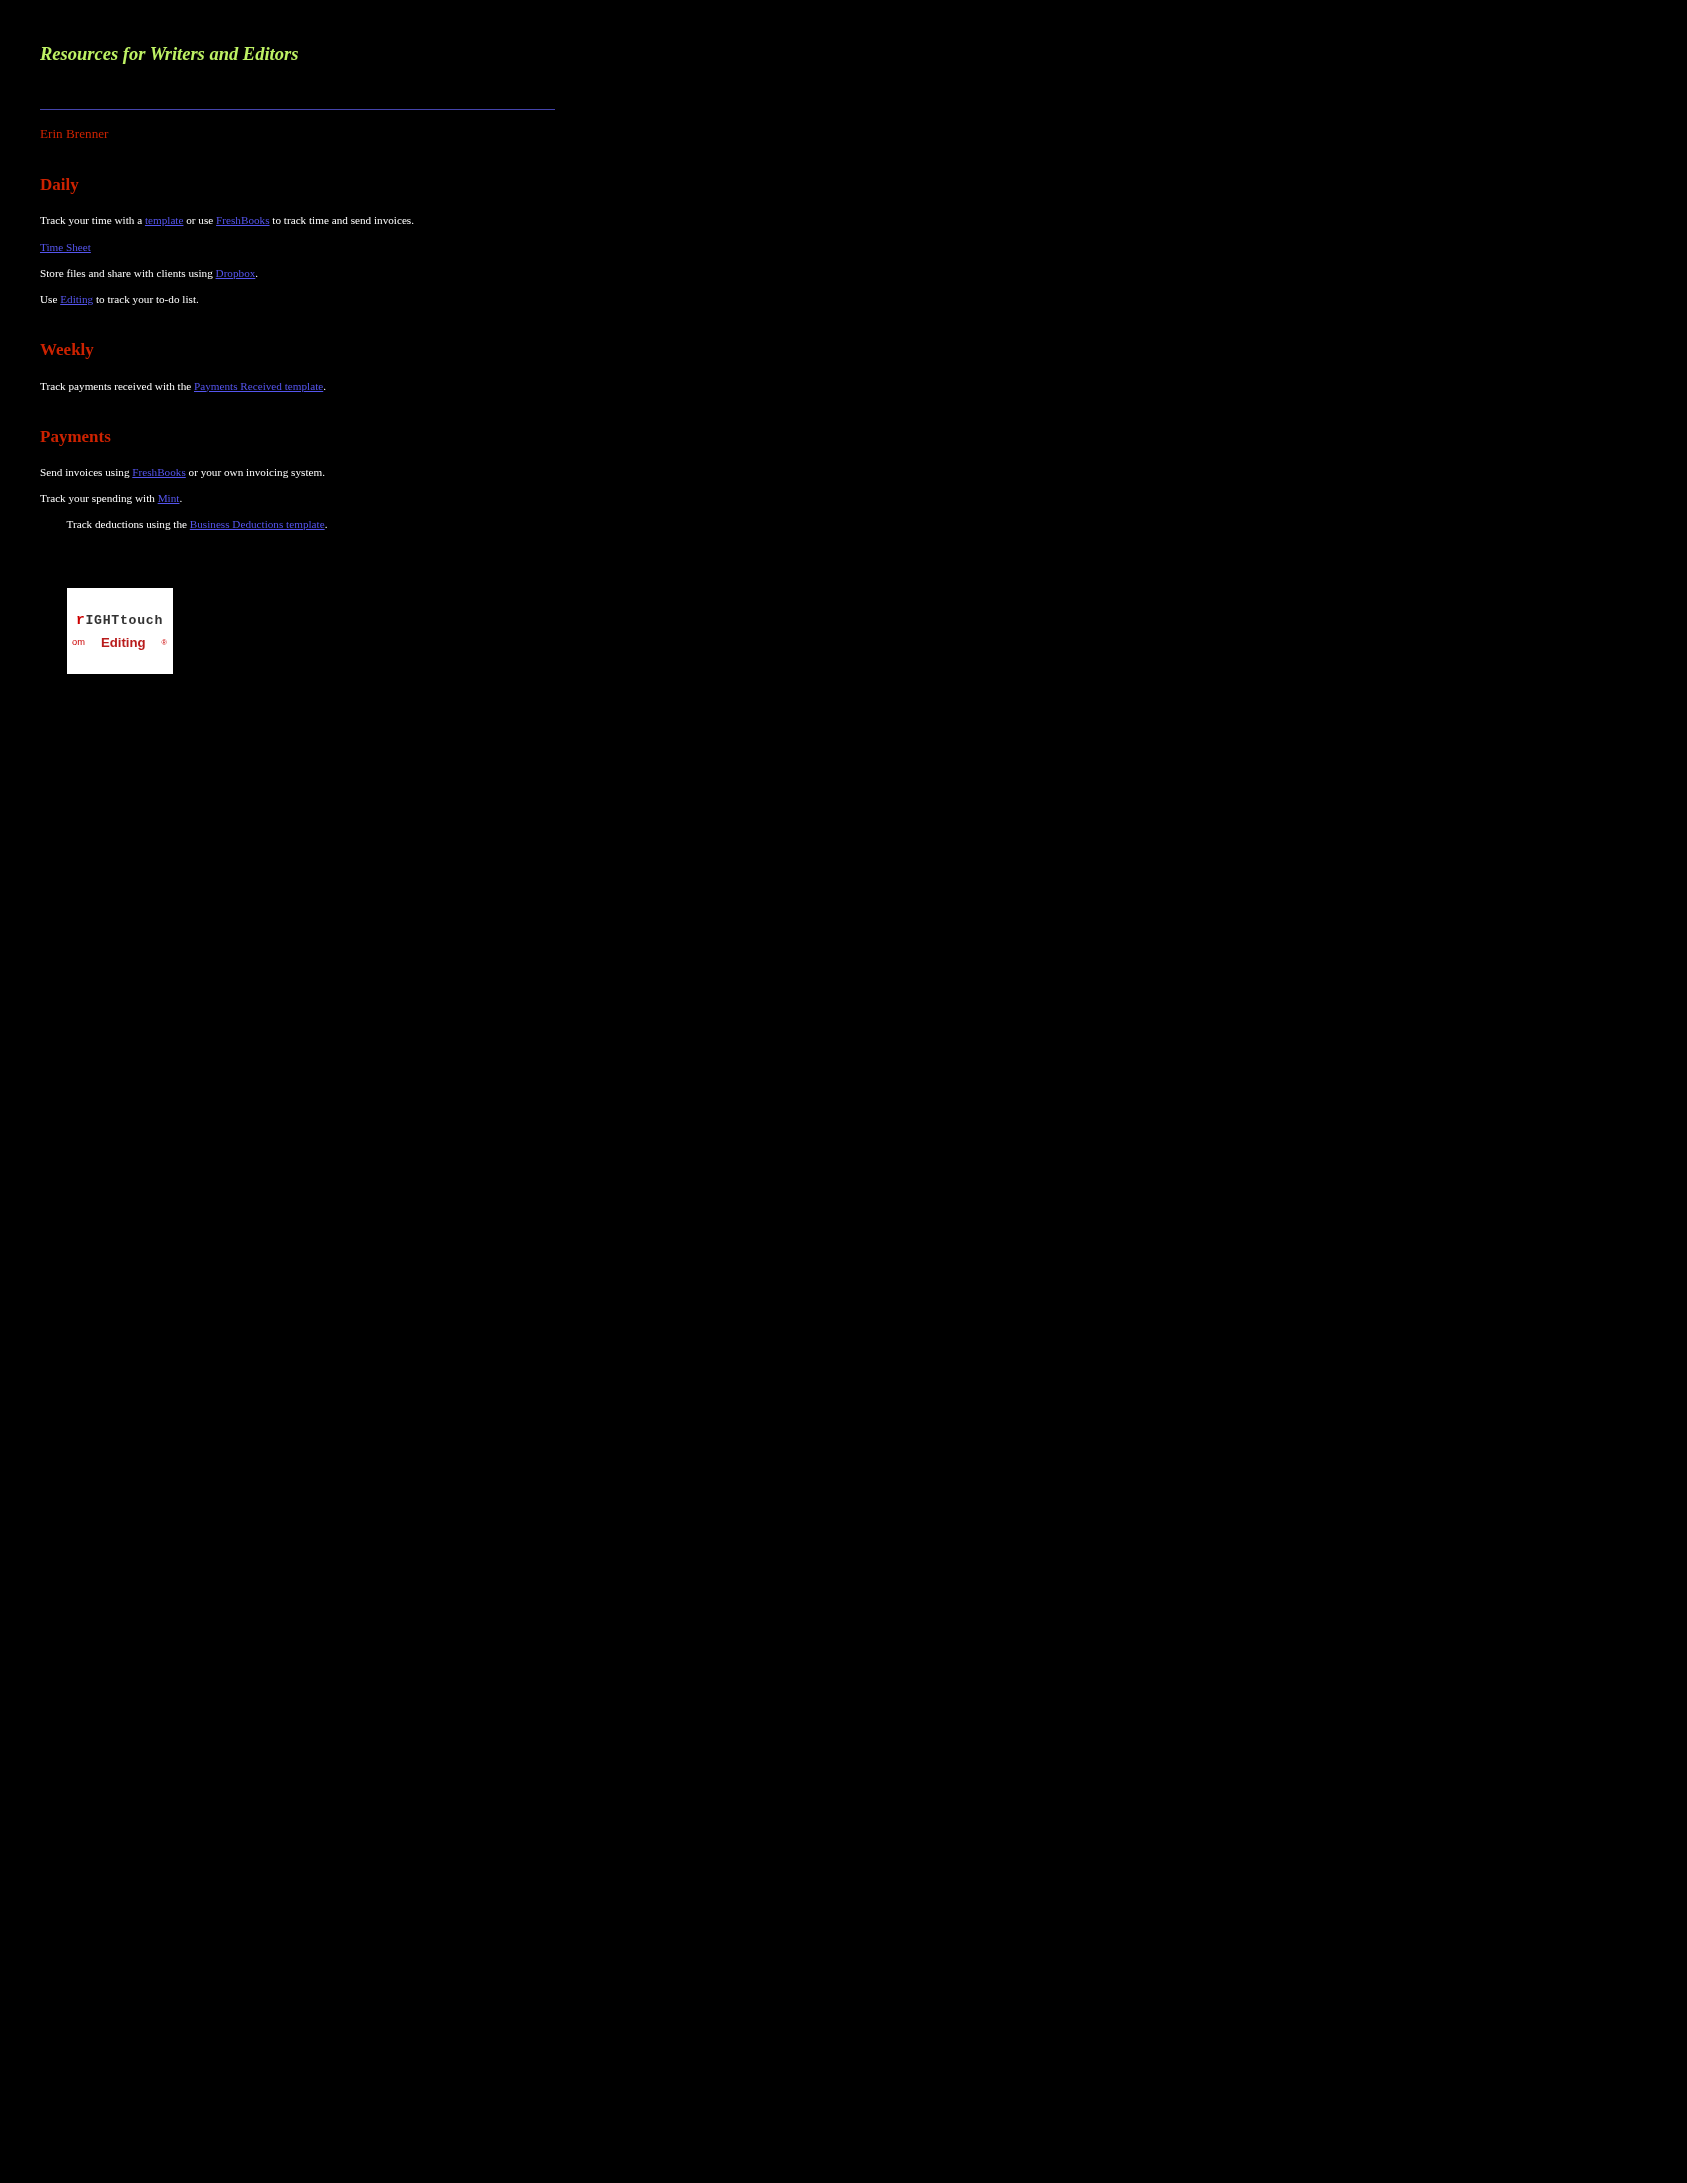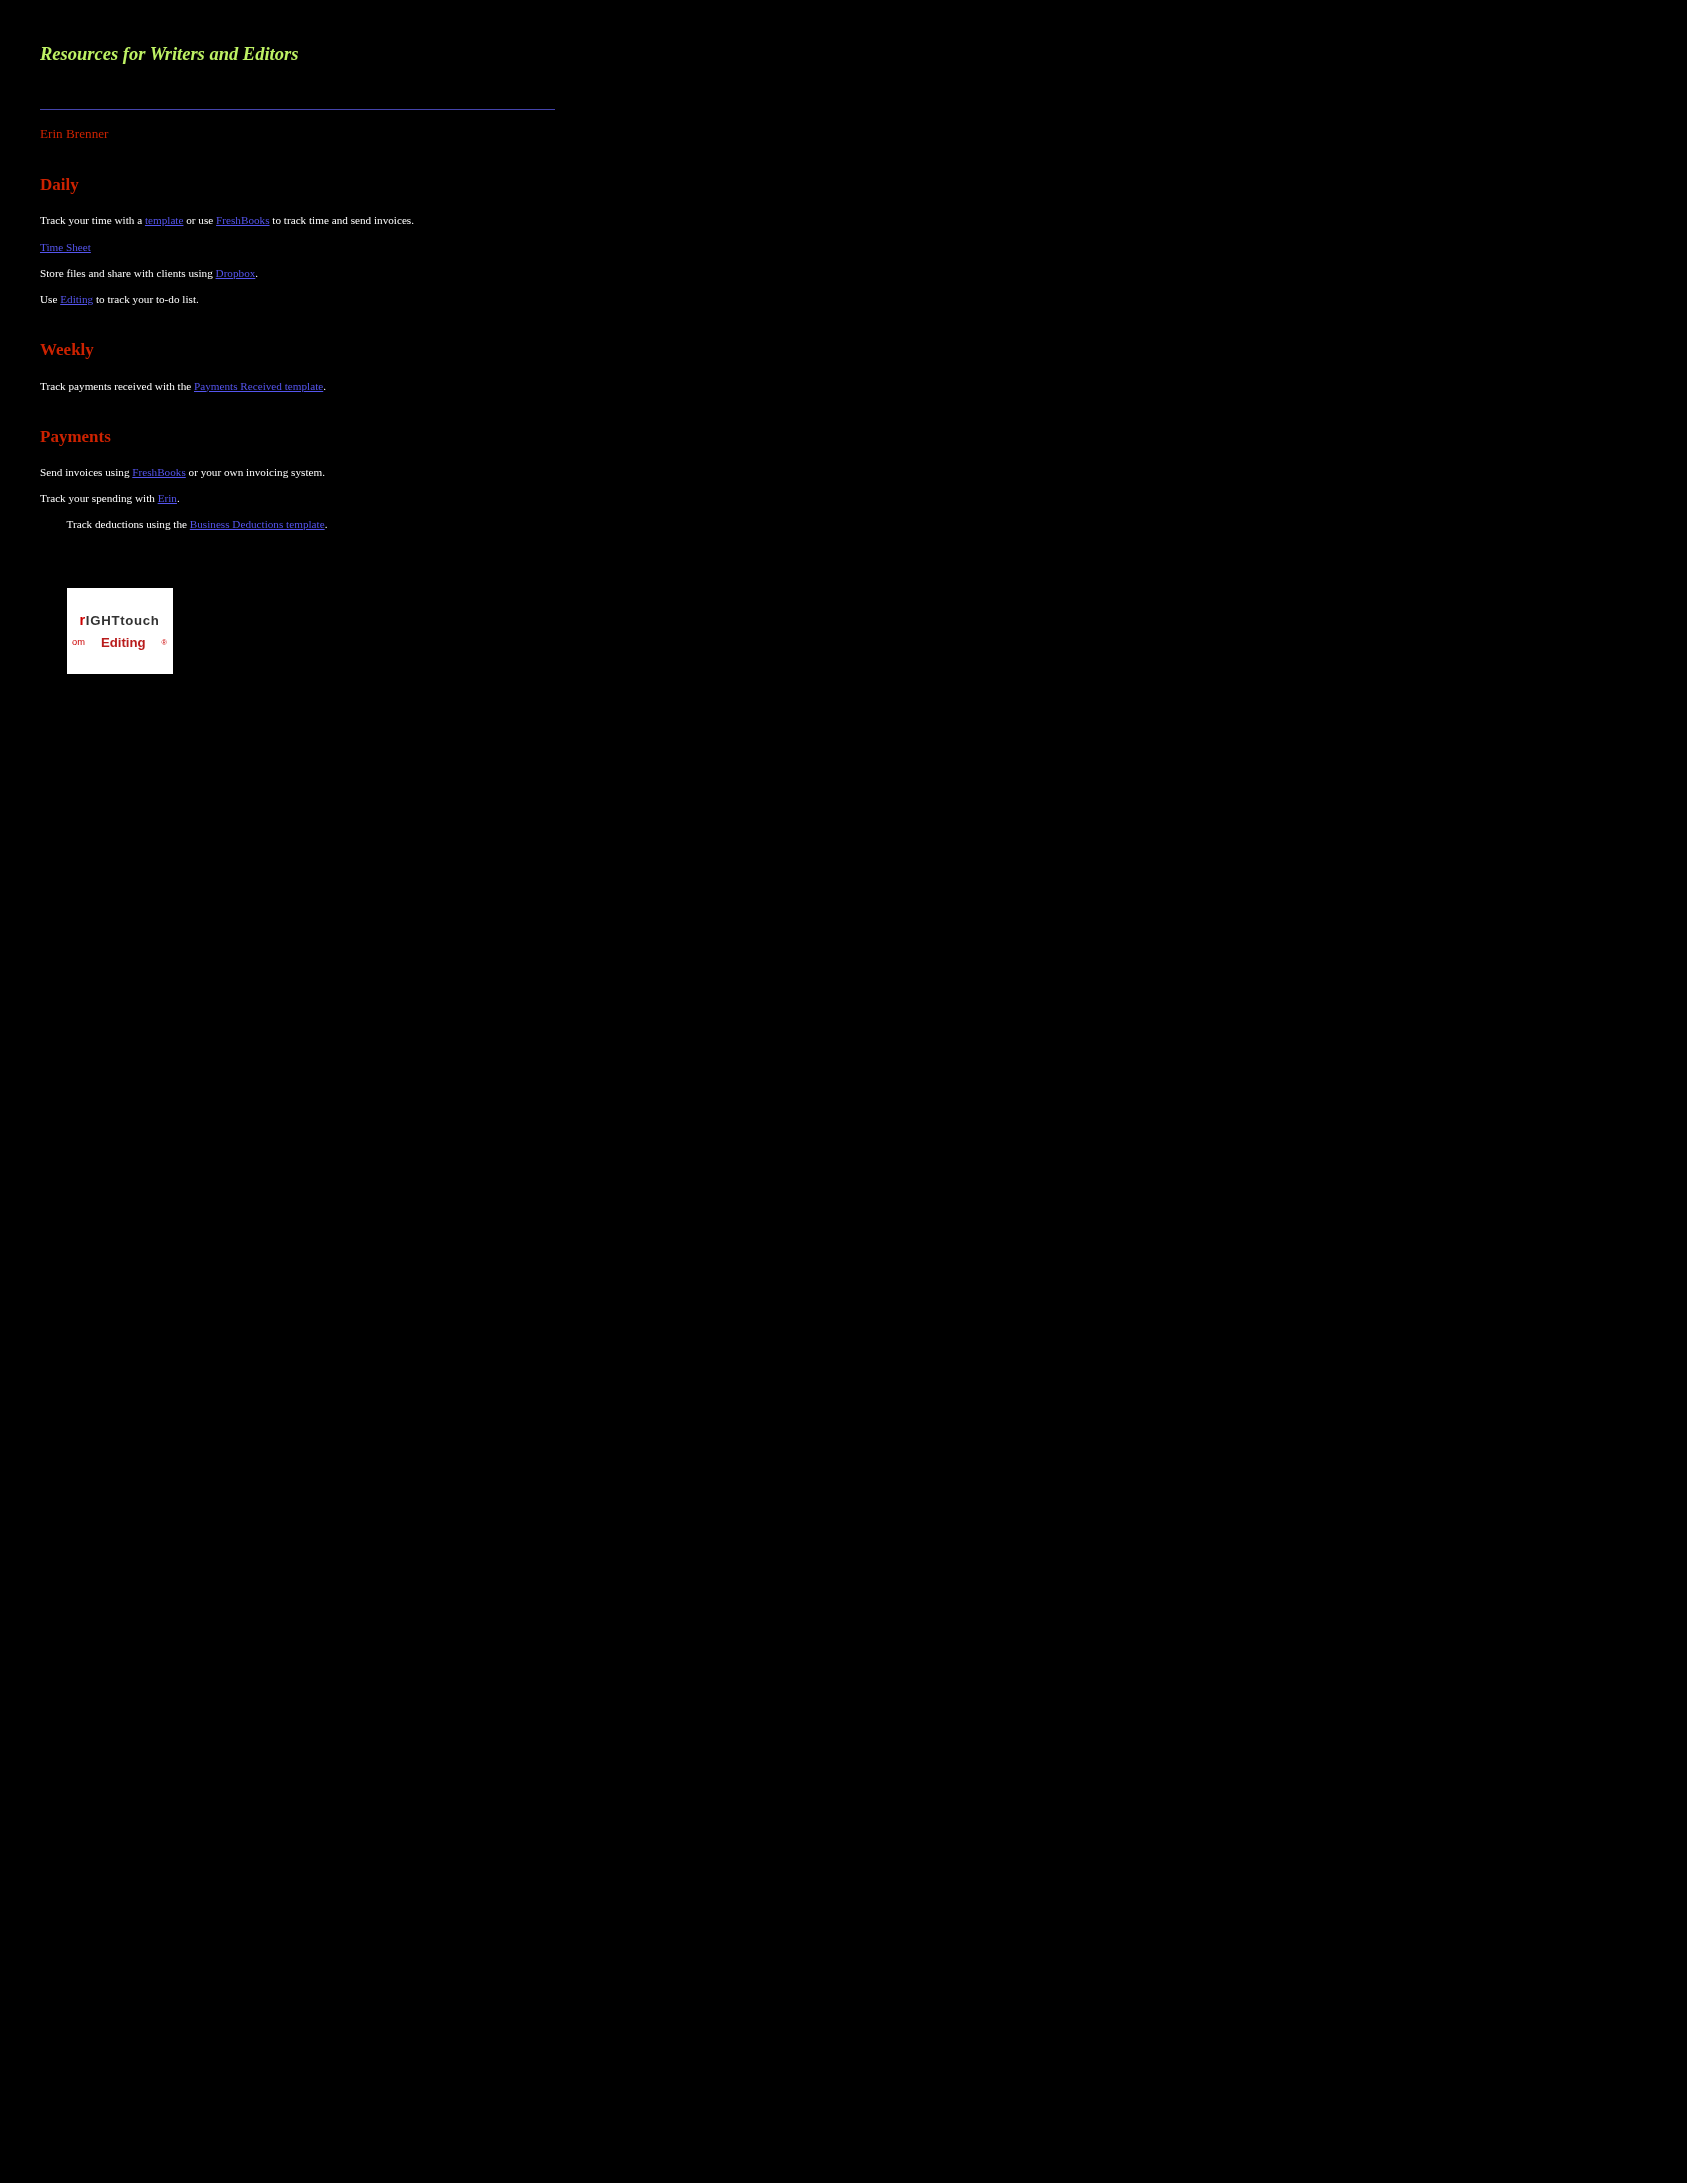--- a/index.html
+++ b/index.html
@@ -68,21 +68,21 @@
       height: 86px;
       background: #ffffff;
       display: flex;
       flex-direction: column;
       align-items: center;
       justify-content: center;
       padding: 5.3px;
     }
 
     .logo-text-line1 {
-      font-family: Liberation Sans, sans-serif;
+      font-family: Liberation Mono, monospace;
       font-size: 13.2px;
       font-weight: bold;
       color: #333333;
       letter-spacing: 0.7px;
     }
 
     .logo-text-line1 span.r {
       color: #cc0000;
       font-size: 14.6px;
     }
@@ -160,21 +160,21 @@
   </p>
 </div>
 
 <h2 class="section-heading">Payments</h2>
 
 <div class="section-content">
   <p class="para">
     Send invoices using <a href="#freshbooks">FreshBooks</a> or your own invoicing system.
   </p>
   <p class="para">
-    Track your spending with <a href="#mint">Erin</a>.
+    Track your spending with <a href="#mint">Mint</a>.
   </p>
   <p class="para indent">
     Track deductions using the <a href="#business-deductions">Business Deductions template</a>.
   </p>
 </div>
 
 <div class="logo-container">
   <div class="logo-box">
     <div class="logo-text-line1">
       <span class="r">r</span><span>IGHTtouch</span>

